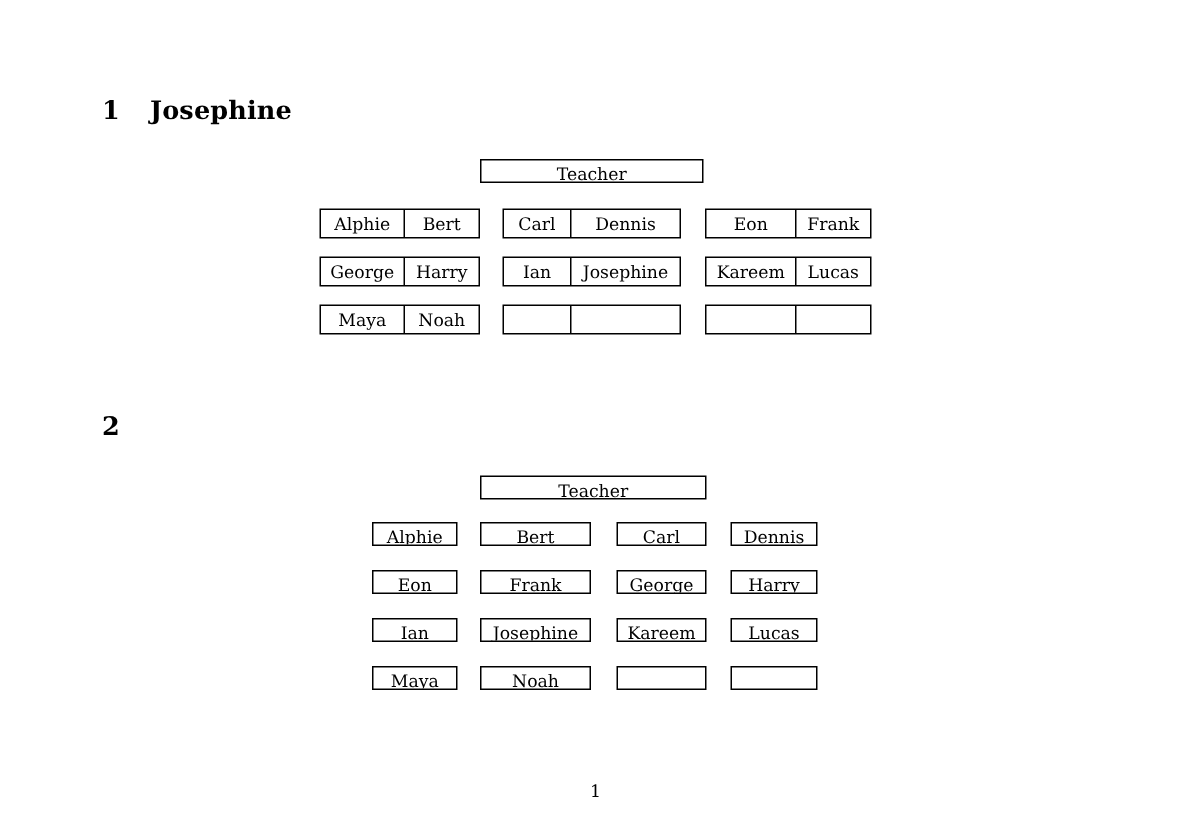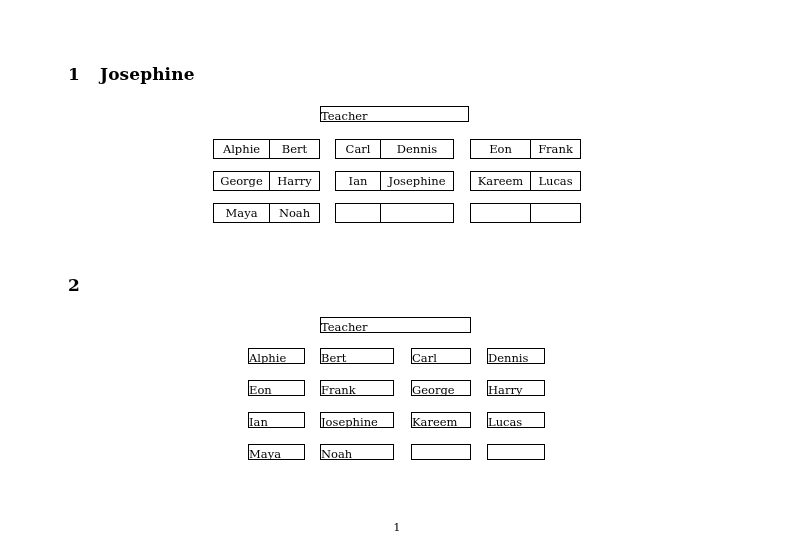--- a/index.html
+++ b/index.html
@@ -45,20 +45,21 @@
 
   
   .box {
     position: absolute;
     box-sizing: border-box;
     border: 1px solid #000000;
     background: #ffffff;
     height: 16px;
     line-height: 18px;
     font-size: 11.5px;
+    text-align: center;
     white-space: nowrap;
     overflow: hidden;
   }
 
   
   .strip {
     position: absolute;
     box-sizing: border-box;
     border: 1px solid #000000;
     background: #ffffff;

